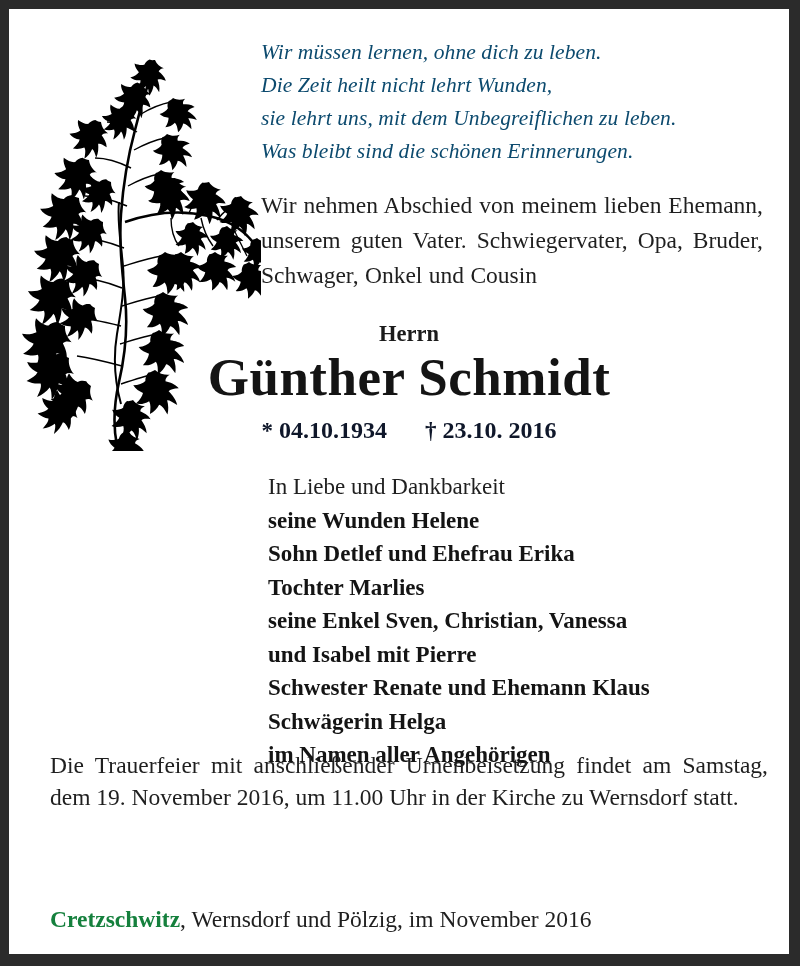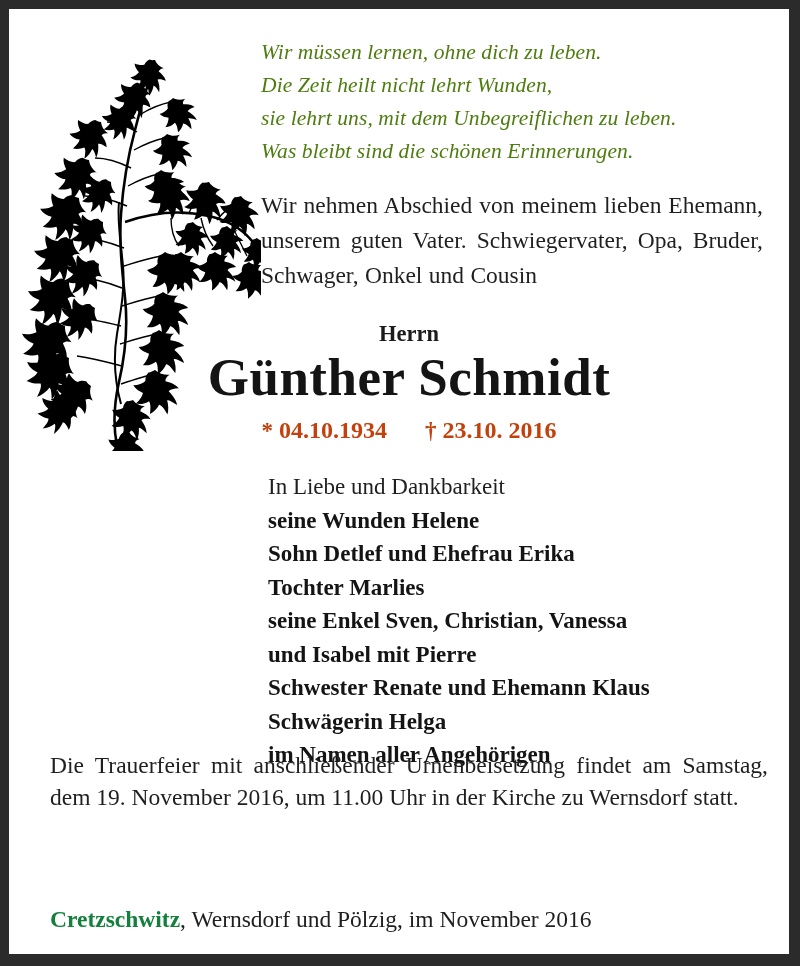--- a/index.html
+++ b/index.html
@@ -48,21 +48,21 @@
   
   .poem {
     position: absolute;
     left: 252px;
     top: 27px;
     width: 500px;
     font-style: italic;
     font-size: 21.5px;
     line-height: 33px;
     letter-spacing: 0.1px;
-    color: #4d7c0f;
+    color: #0c4a6e;
   }
   .poem div { white-space: nowrap; }
 
   .intro {
     position: absolute;
     left: 252px;
     top: 179px;
     width: 502px;
     font-size: 23.5px;
     line-height: 35px;
@@ -98,21 +98,21 @@
 
   .dates {
     position: absolute;
     left: 150px;
     top: 406px;
     width: 500px;
     text-align: center;
     font-weight: bold;
     font-size: 24px;
     line-height: 30px;
-    color: #c2410c;
+    color: #0f172a;
   }
   .dates .gap { display: inline-block; width: 26px; }
   .dates .sym { font-size: 23px; }
 
   .family {
     position: absolute;
     left: 259px;
     top: 461px;
     width: 480px;
     font-size: 23px;

